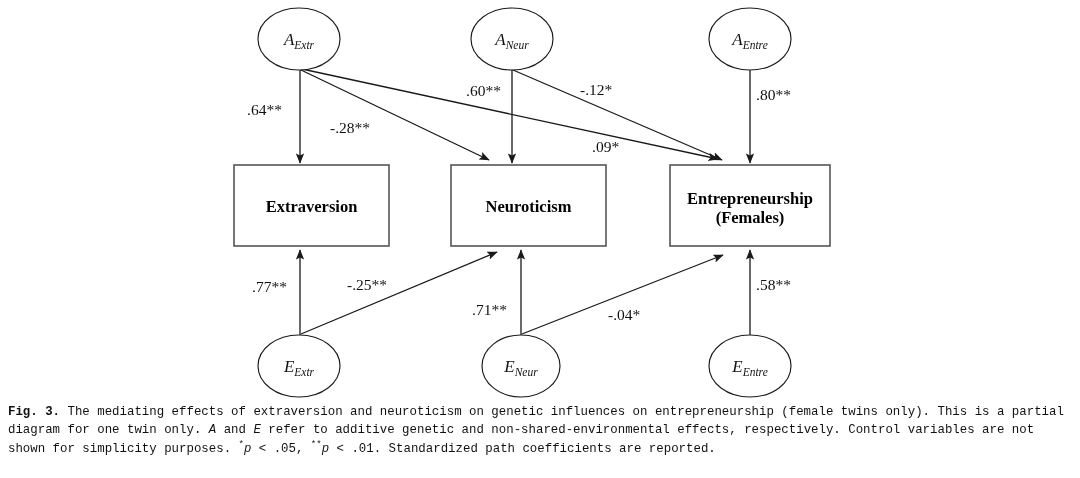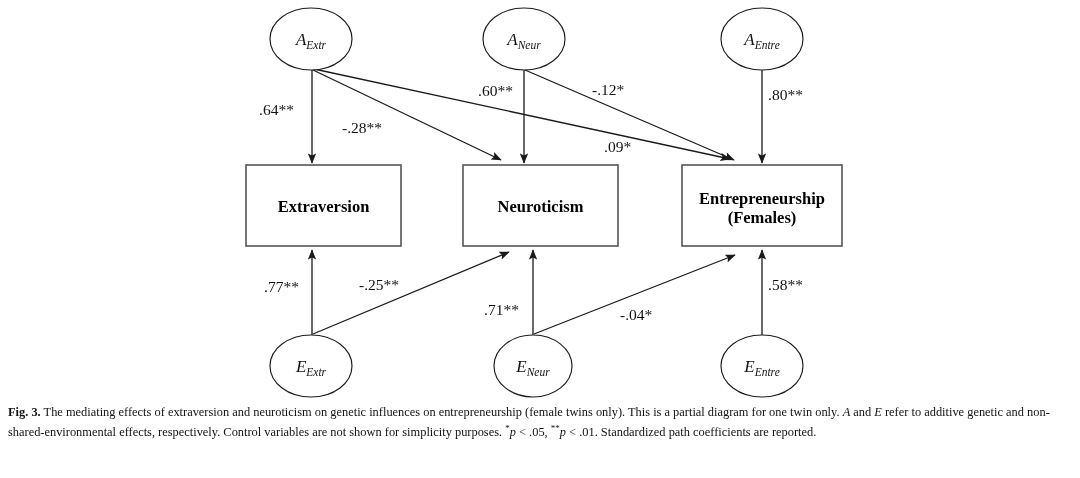--- a/index.html
+++ b/index.html
@@ -10,21 +10,21 @@
   body {
     width: 1080px;
     height: 478px;
     position: relative;
     font-family: "Liberation Serif", serif;
     color: #000000;
     overflow: hidden;
   }
   #figure-area {
     position: absolute;
-    left: 12px;
+    left: 0;
     top: 0;
     width: 936px;
     height: 400px;
   }
   #path-diagram {
     display: block;
     width: 1080px;
     height: 400px;
   }
   .node-shape {
@@ -60,21 +60,21 @@
   .coef-label {
     font-family: "Liberation Serif", serif;
     font-size: 15.5px;
     fill: #111111;
   }
   #caption {
     position: absolute;
     left: 8px;
     top: 404px;
     width: 1064px;
-    font-family: Liberation Serif, serif;
+    font-family: Liberation Mono, monospace;
     font-size: 12.4px;
     line-height: 1.42;
     color: #111111;
     text-align: left;
   }
   #caption b { font-weight: bold; }
   #caption i { font-style: italic; }
   #caption sup { font-size: 9px; vertical-align: super; }
 </style>
 </head>

